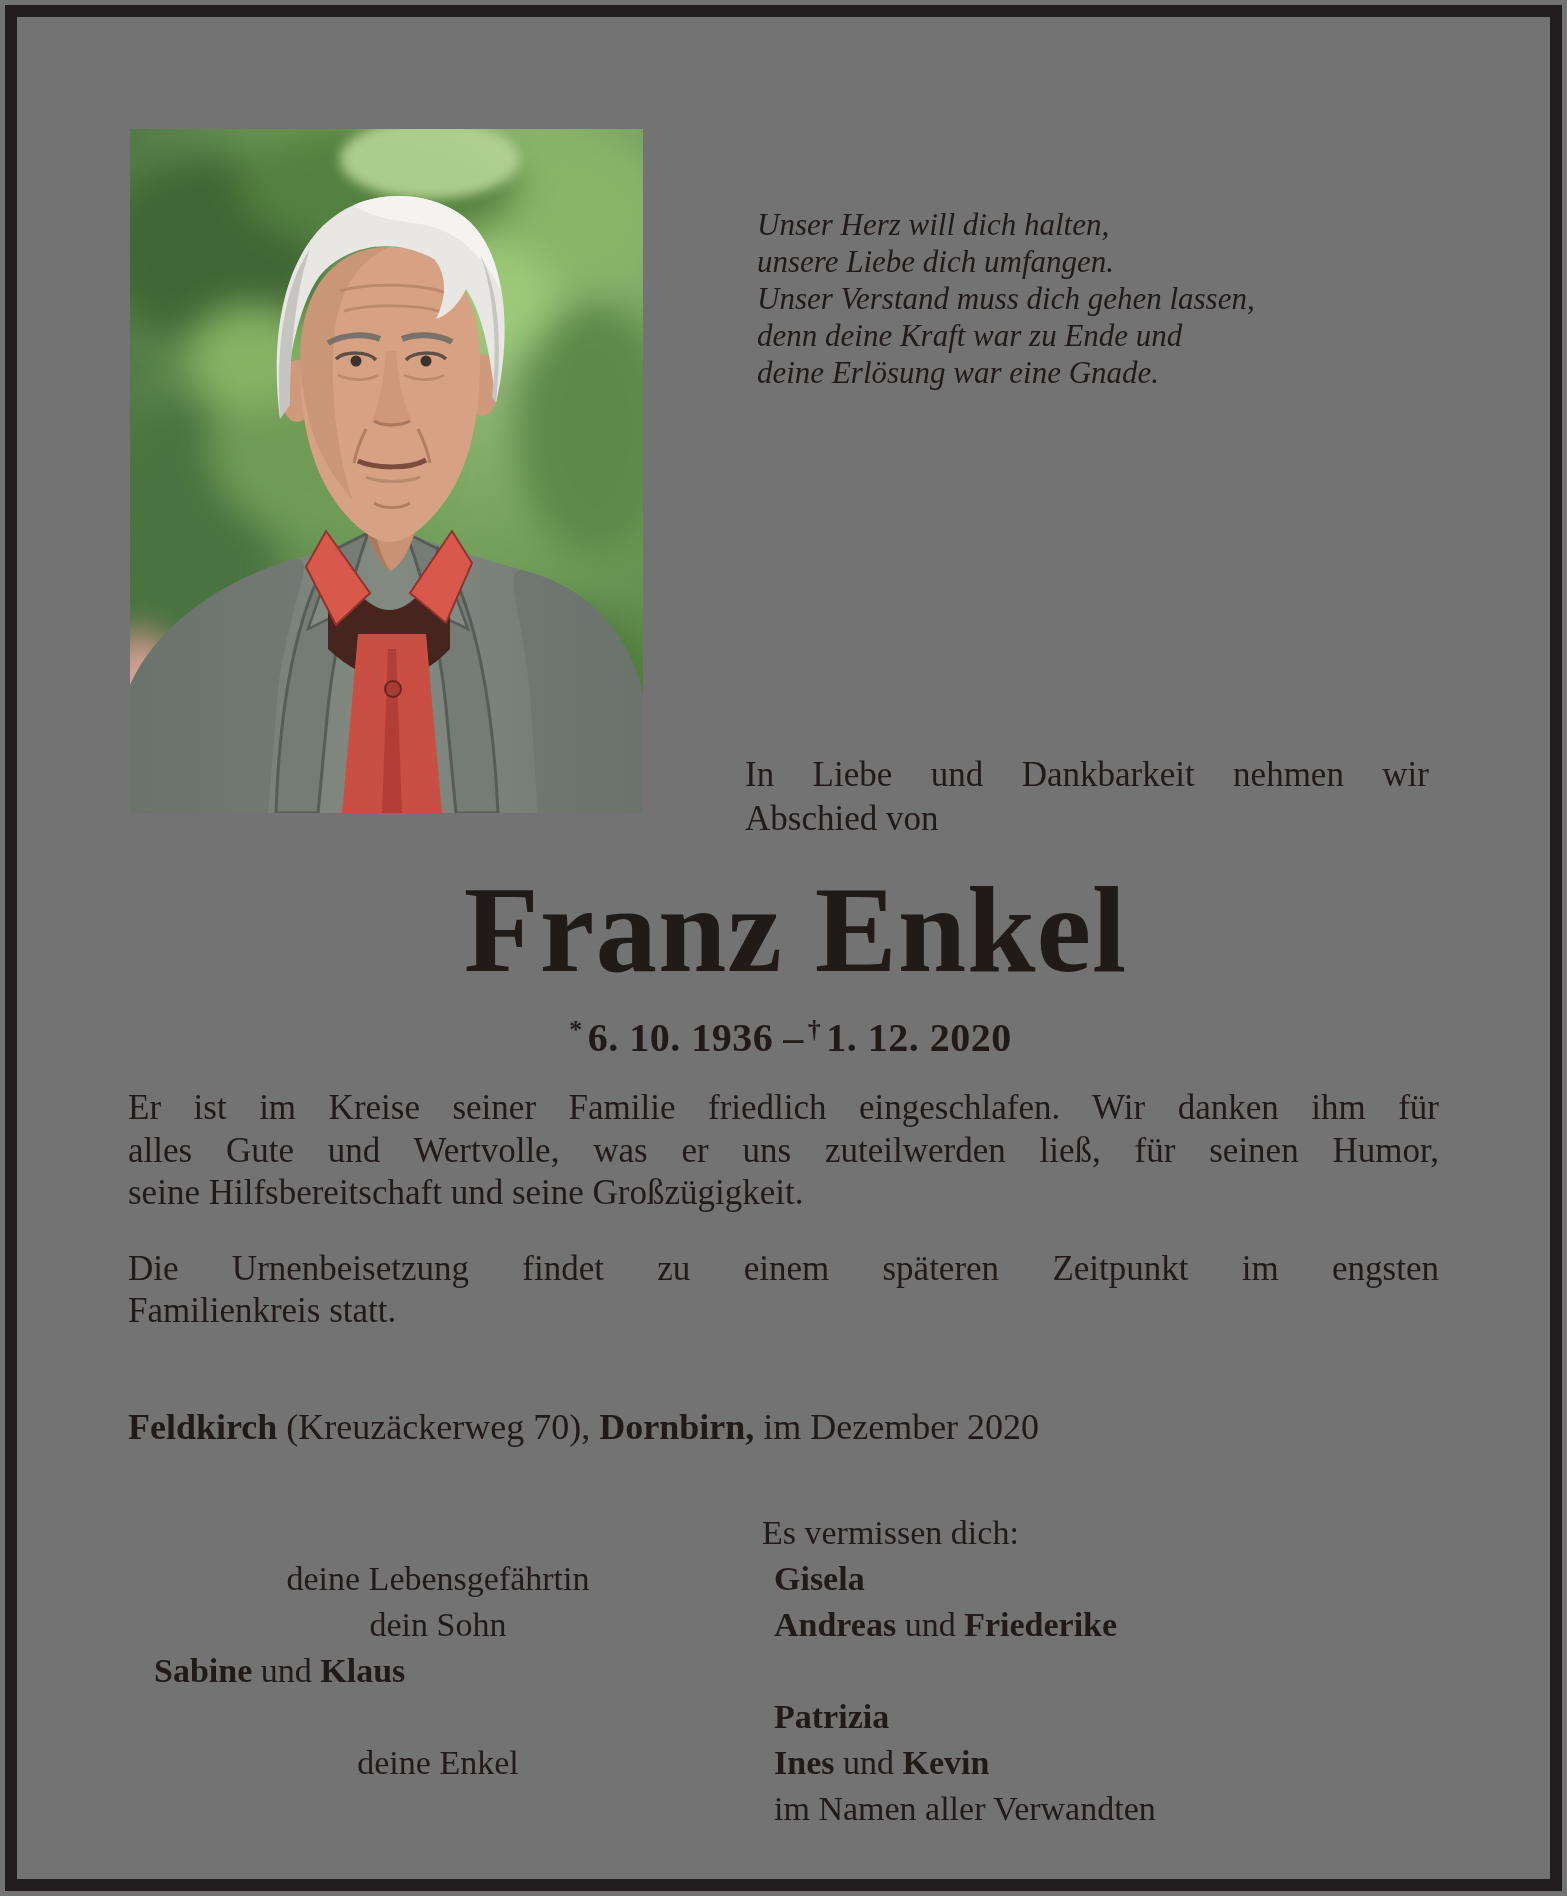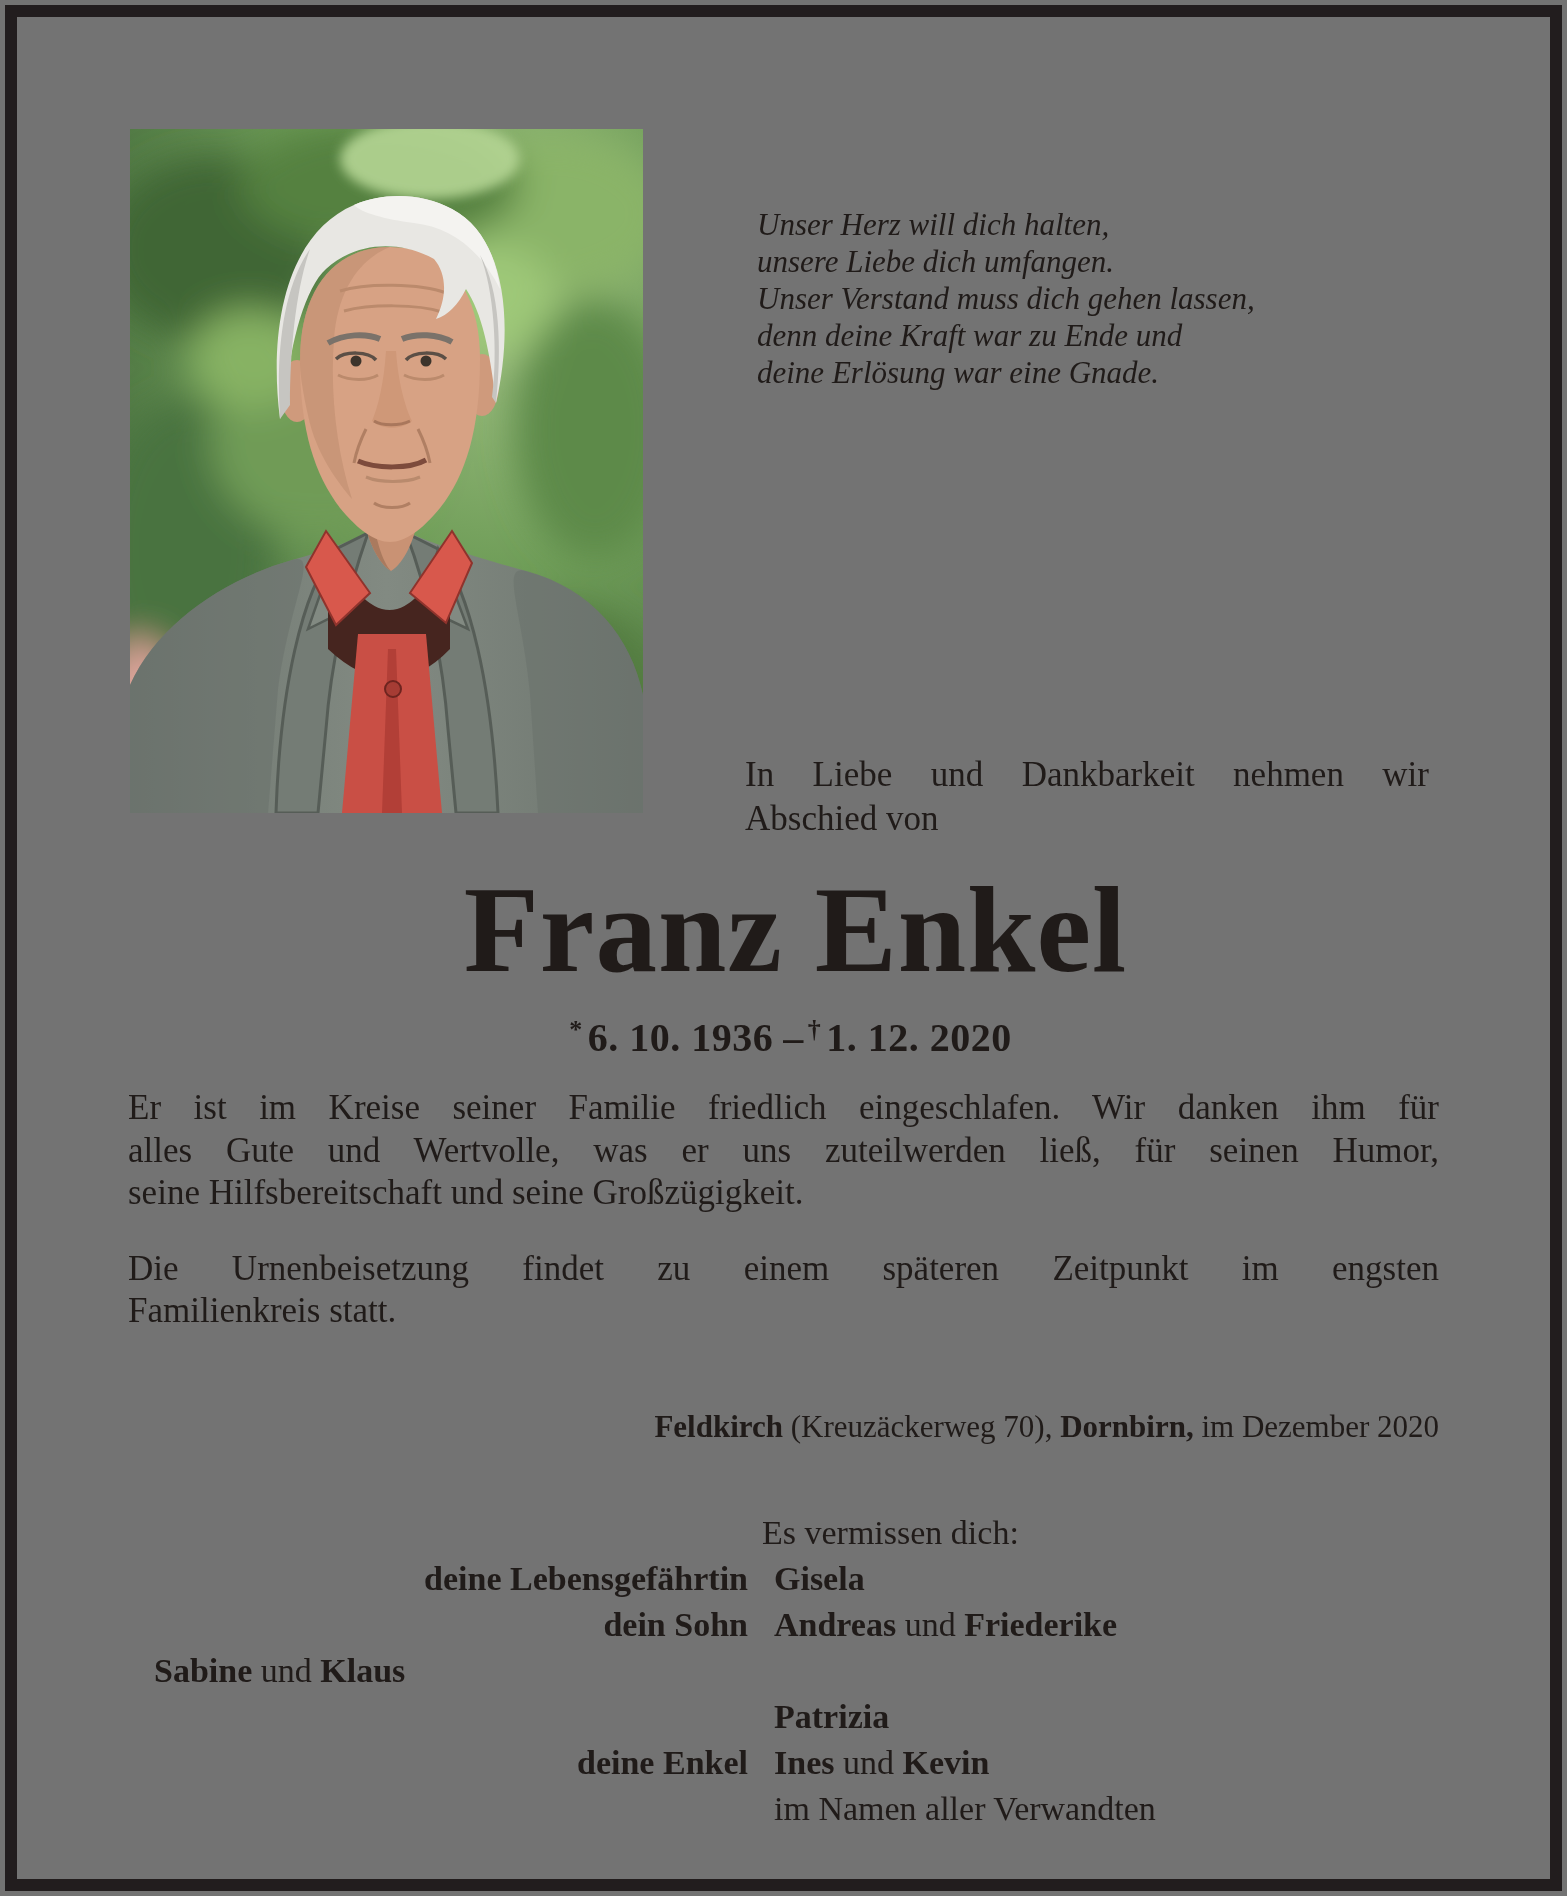--- a/index.html
+++ b/index.html
@@ -44,30 +44,30 @@
   .dates .sym{font-size:26px;vertical-align:13px;margin-right:5px;}
   .dates .dash{margin:0 4px 0 10px;}
   .bodytext{
     position:absolute;left:128px;top:1087px;width:1311px;
     font-size:35px;line-height:42.5px;
   }
   .bodytext .jl{text-align:justify;text-align-last:justify;}
   .bodytext .p2{margin-top:33px;}
   .location{
     position:absolute;left:128px;top:1405px;width:1311px;
-    font-size:31px;line-height:44px;text-align:right;
+    font-size:36px;line-height:44px;
   }
   .location b,.mourners b{font-weight:700;}
   .mourners{
     position:absolute;left:128px;top:1510px;width:1320px;
     font-size:34px;line-height:46px;
   }
   .mourners .heading{margin-left:634px;}
   .mrow{display:flex;}
-  .mrow .who{width:620px;text-align:right;flex:0 0 auto;font-weight:bold;}
+  .mrow .who{width:620px;text-align:center;flex:0 0 auto;}
   .mrow .names{margin-left:26px;flex:1;}
 </style>
 </head>
 <body>
 
 <div class="page">
   <div class="frame"></div>
 
   <div class="photo">
     <svg viewBox="0 0 513 684" preserveAspectRatio="none">

